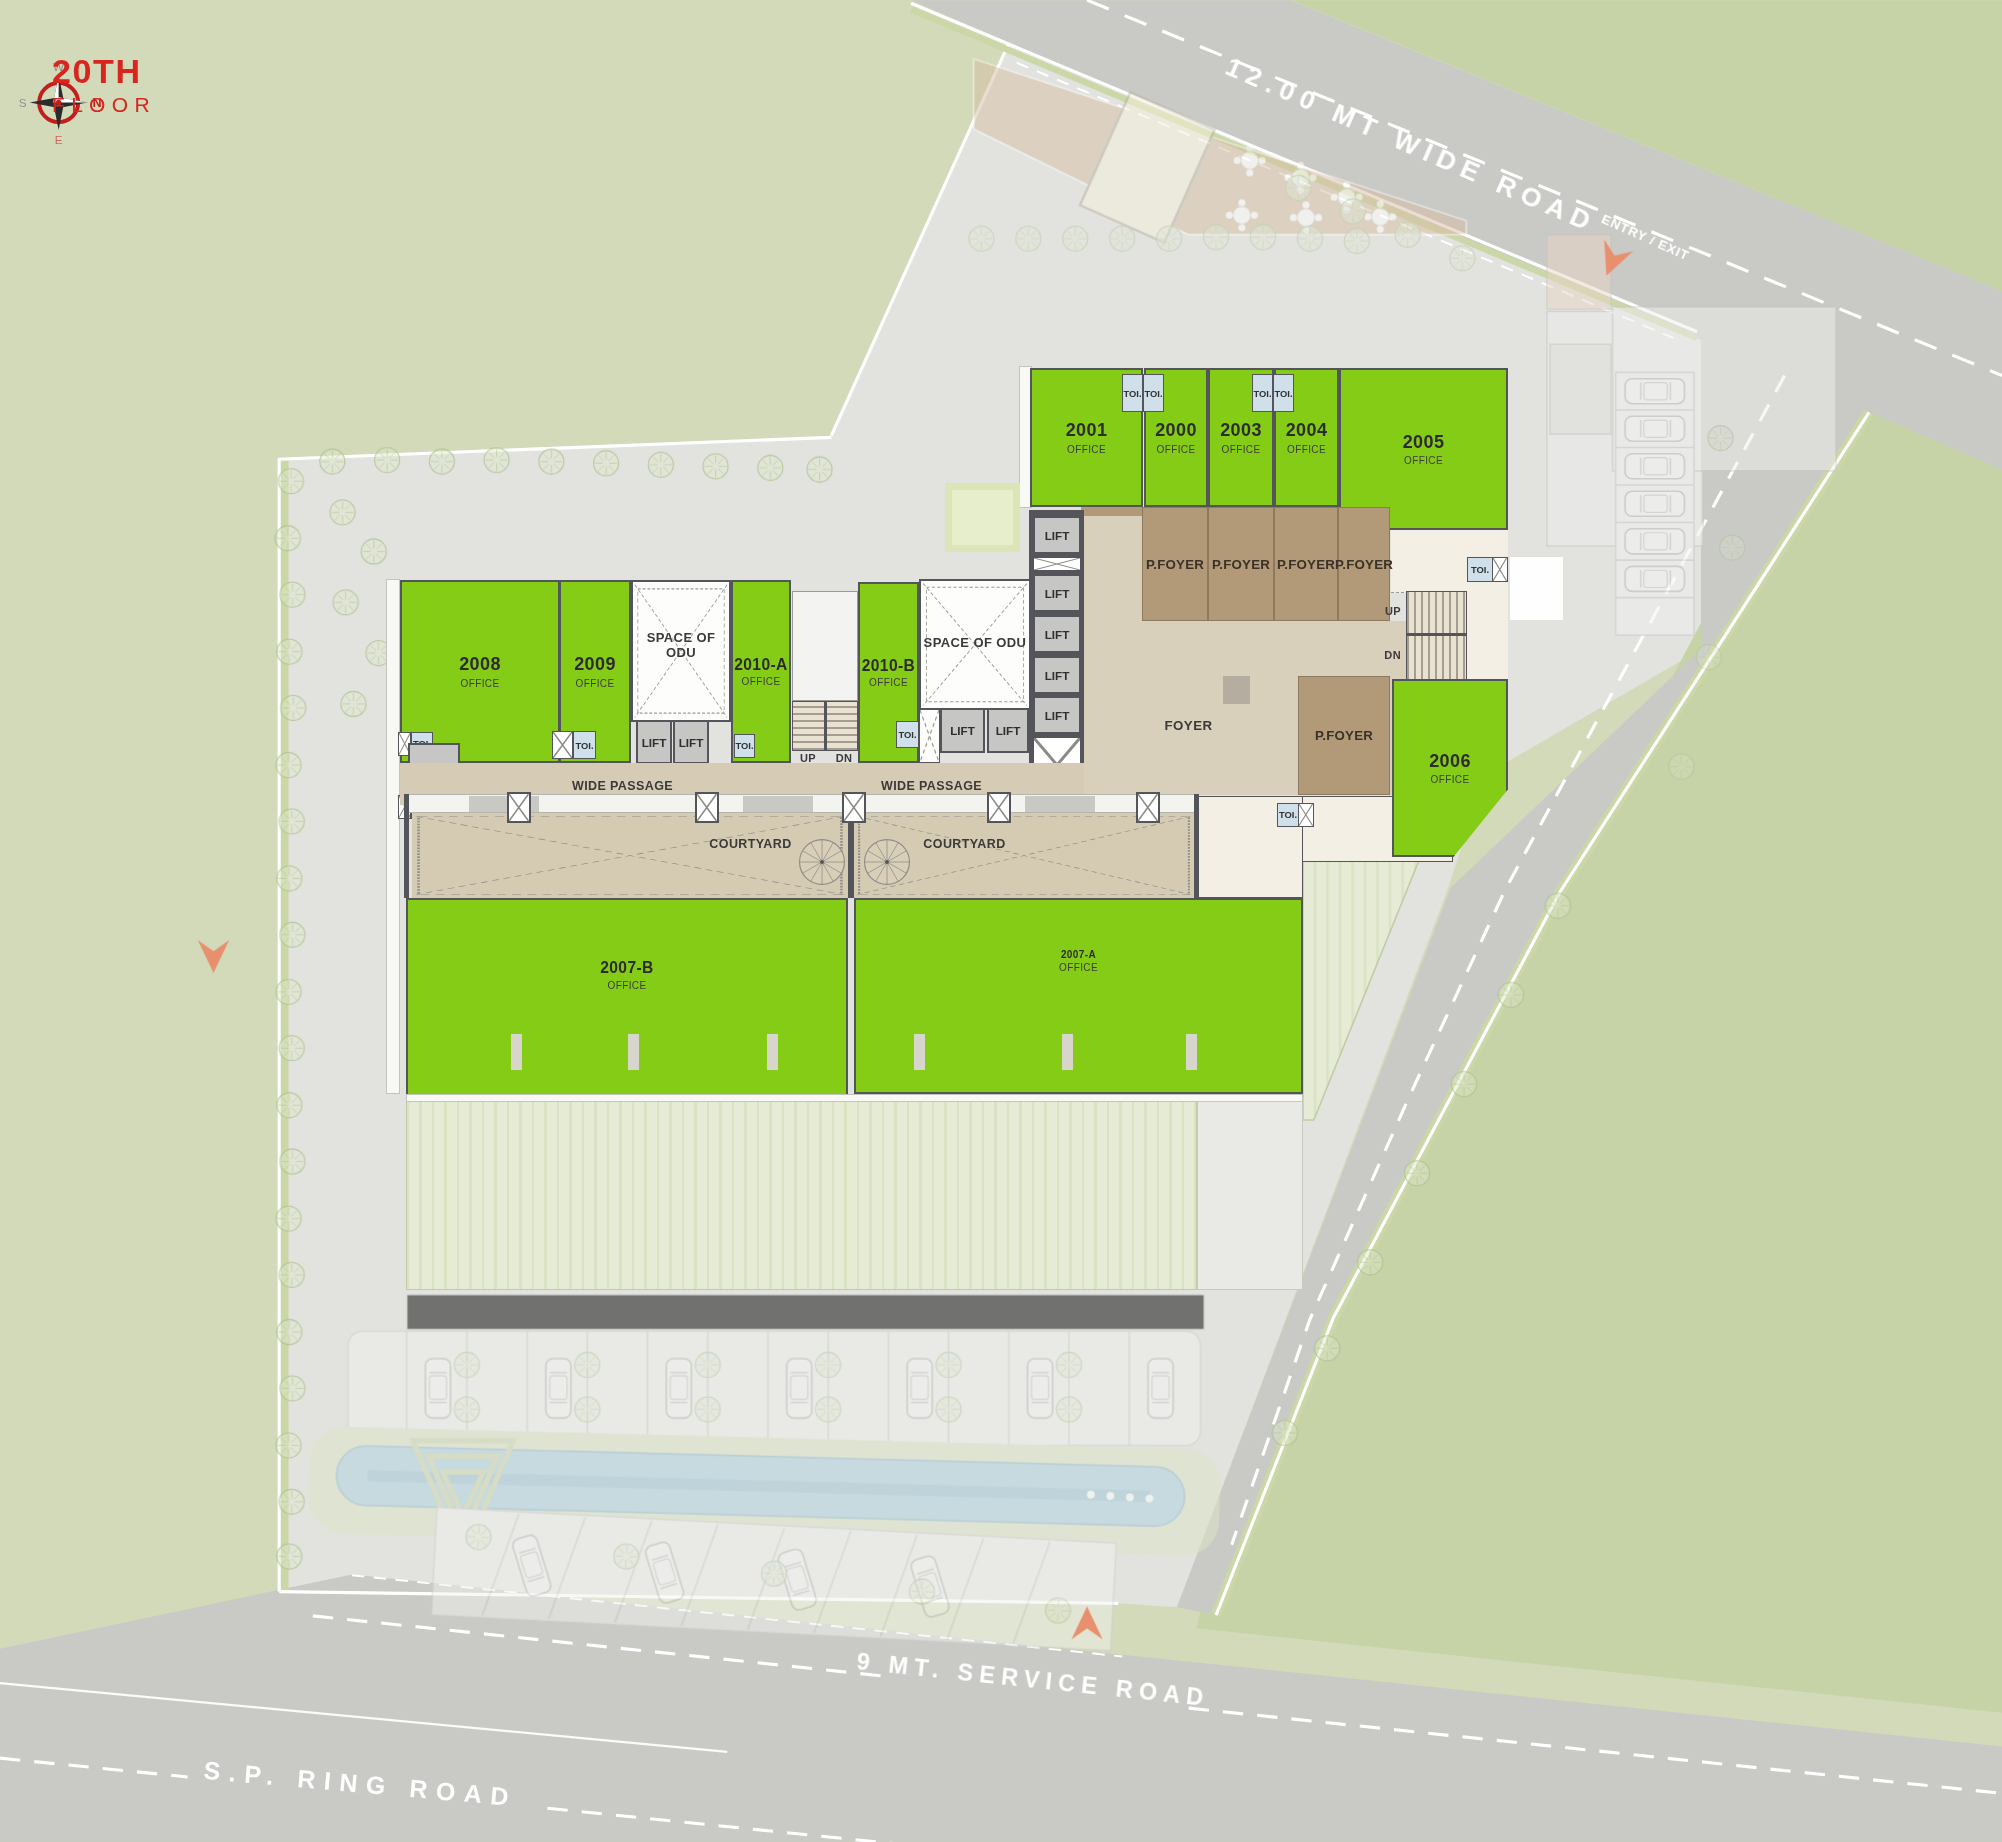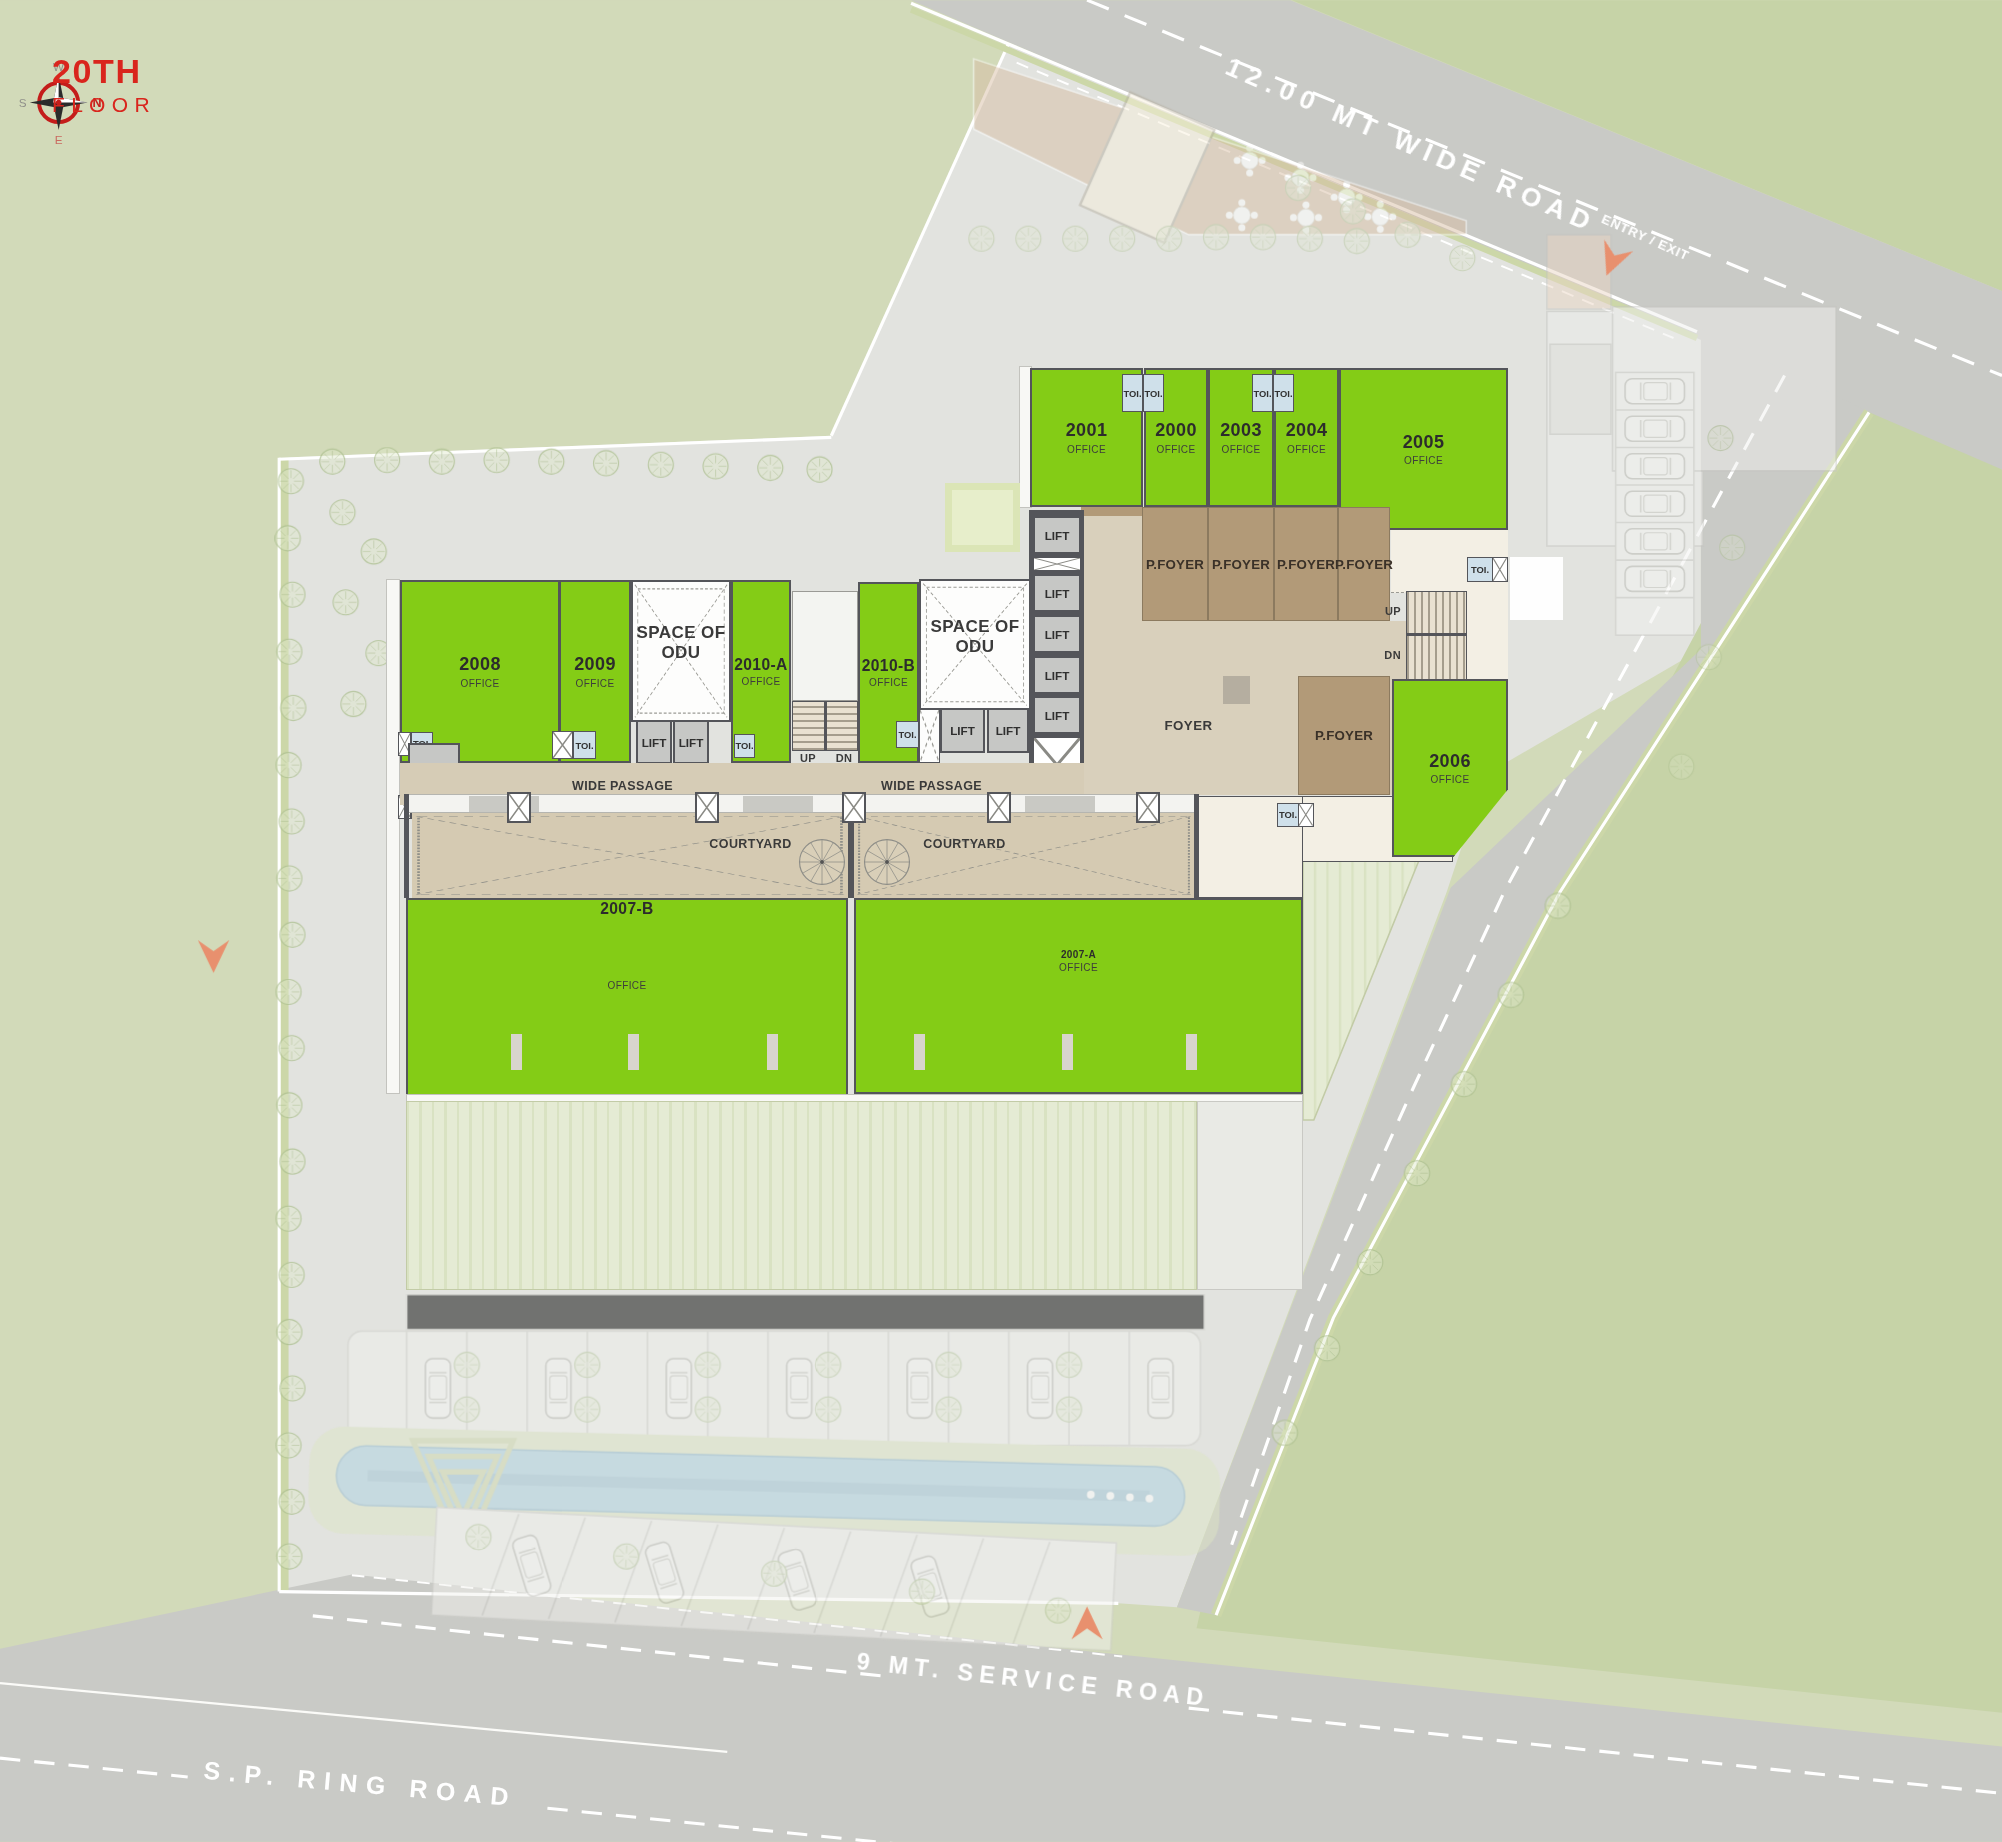--- a/index.html
+++ b/index.html
@@ -18,21 +18,21 @@
       display:flex;align-items:center;justify-content:center;}
   .pf span{font-size:13.3px;font-weight:bold;color:#3a3128;letter-spacing:0.2px;}
   .lift{position:absolute;background:#c6c7c5;border:2.3px solid #54555a;box-sizing:border-box;
       display:flex;align-items:center;justify-content:center;font-size:11.7px;font-weight:bold;color:#2f2f2f;}
   .toi{position:absolute;background:#cfe0ea;border:1.6px solid #54555a;box-sizing:border-box;
       display:flex;align-items:center;justify-content:center;font-size:9.4px;font-weight:bold;color:#323232;}
   .xbox{position:absolute;background:#ffffff;border:1.6px solid #54555a;box-sizing:border-box;}
   .xbox svg{position:absolute;inset:0;width:100%;height:100%;}
   .odu{position:absolute;background:#fdfdfc;border:2.3px solid #54555a;box-sizing:border-box;}
   .odu .olbl{position:absolute;left:0;right:0;top:50%;transform:translateY(-70%);
-      text-align:center;font-size:17px;font-weight:bold;color:#3a3a3a;letter-spacing:0.4px;}
+      text-align:center;font-size:13px;font-weight:bold;color:#3a3a3a;letter-spacing:0.4px;}
   .dashsvg{position:absolute;inset:0;width:100%;height:100%;}
   .wall{position:absolute;background:#54555a;}
   .lbl{position:absolute;display:flex;align-items:center;justify-content:center;
       font-size:12.5px;font-weight:bold;color:#3a3a3a;letter-spacing:0.4px;white-space:nowrap;}
   .sm{font-size:11px;}
   .court{position:absolute;background:#d5cab2;box-sizing:border-box;}
   .rim{position:absolute;background:#f8f8f5;border:0.8px solid #c3c3be;box-sizing:border-box;}
   .col{position:absolute;background:#d8d5cc;}
   .stairs{position:absolute;background:#e9e1d1;border:1.6px solid #54555a;box-sizing:border-box;}
   .graysq{position:absolute;background:#b5aea0;}
@@ -640,21 +640,21 @@
       <svg viewBox="0 0 10 10" preserveAspectRatio="none">
         <path d="M0 0L10 10M10 0L0 10" stroke="#8a8a85" stroke-width="0.7" fill="none"></path>
       </svg>
     </div>
 <div class="xbox" style="left:1136px;top:792px;width:23.5px;height:31px;border-width:2.3px;">
       <svg viewBox="0 0 10 10" preserveAspectRatio="none">
         <path d="M0 0L10 10M10 0L0 10" stroke="#8a8a85" stroke-width="0.7" fill="none"></path>
       </svg>
     </div>
 
-<div class="rm" style="left:406px;top:898px;width:442px;height:224px;justify-content:space-between;">
+<div class="rm" style="left:406px;top:898px;width:442px;height:224px;">
   <div class="num" style="font-size:15.6px;">2007-B</div>
   <div class="typ">OFFICE</div>
   <div style="height:70px;"></div>
 </div>
 <div class="rm" style="left:854px;top:898px;width:449px;height:196px;">
   <div class="num" style="font-size:10px;">2007-A</div>
   <div class="typ">OFFICE</div>
   <div style="height:70px;"></div>
 </div>
 <div class="col" style="left:511px;top:1034px;width:11px;height:36px;"></div>

